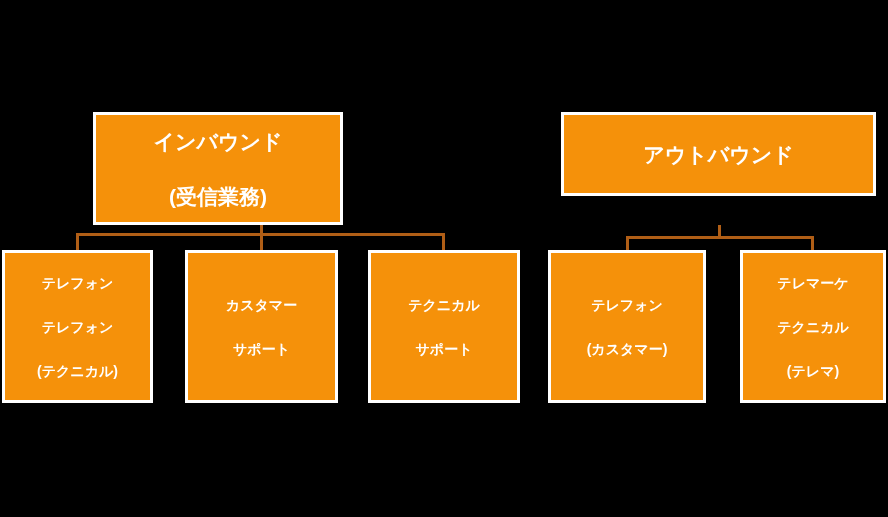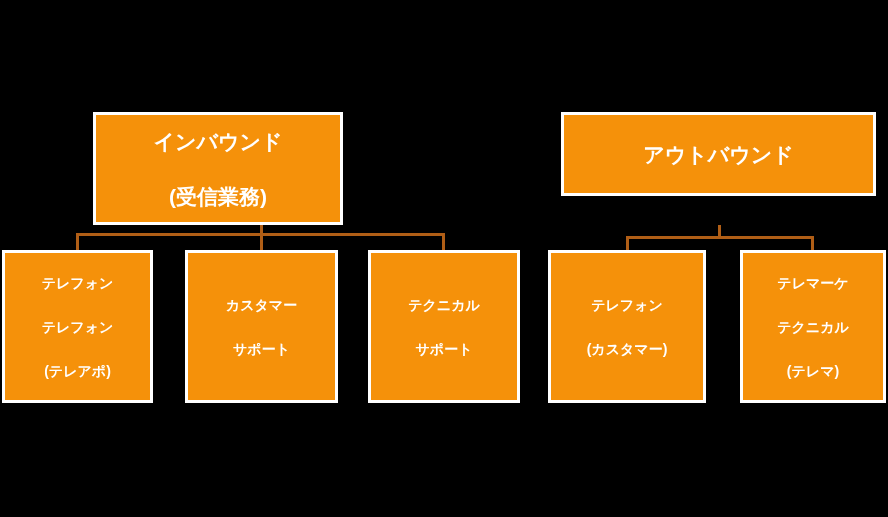--- a/index.html
+++ b/index.html
@@ -56,21 +56,21 @@
     <div class="line">(受信業務)</div>
   </div>
 
   <div class="node parent" style="left:561px; top:112px; width:315px; height:84px;">
     <div class="line">アウトバウンド</div>
   </div>
 
   <div class="node child" style="left:2px; top:250px; width:151px; height:153px;">
     <div class="line">テレフォン</div>
     <div class="line">テレフォン</div>
-    <div class="line">(テレアポ)</div>
+    <div class="line">(テクニカル)</div>
   </div>
 
   <div class="node child" style="left:185px; top:250px; width:153px; height:153px;">
     <div class="line">カスタマー</div>
     <div class="line">サポート</div>
   </div>
 
   <div class="node child" style="left:368px; top:250px; width:152px; height:153px;text-align:center;">
     <div class="line">テクニカル</div>
     <div class="line">サポート</div>

